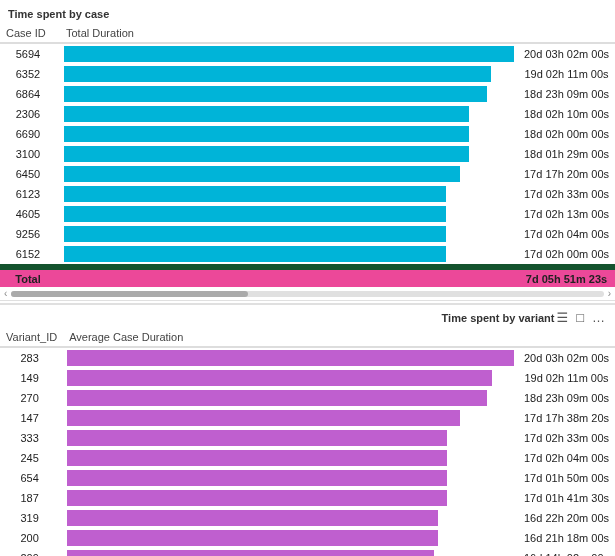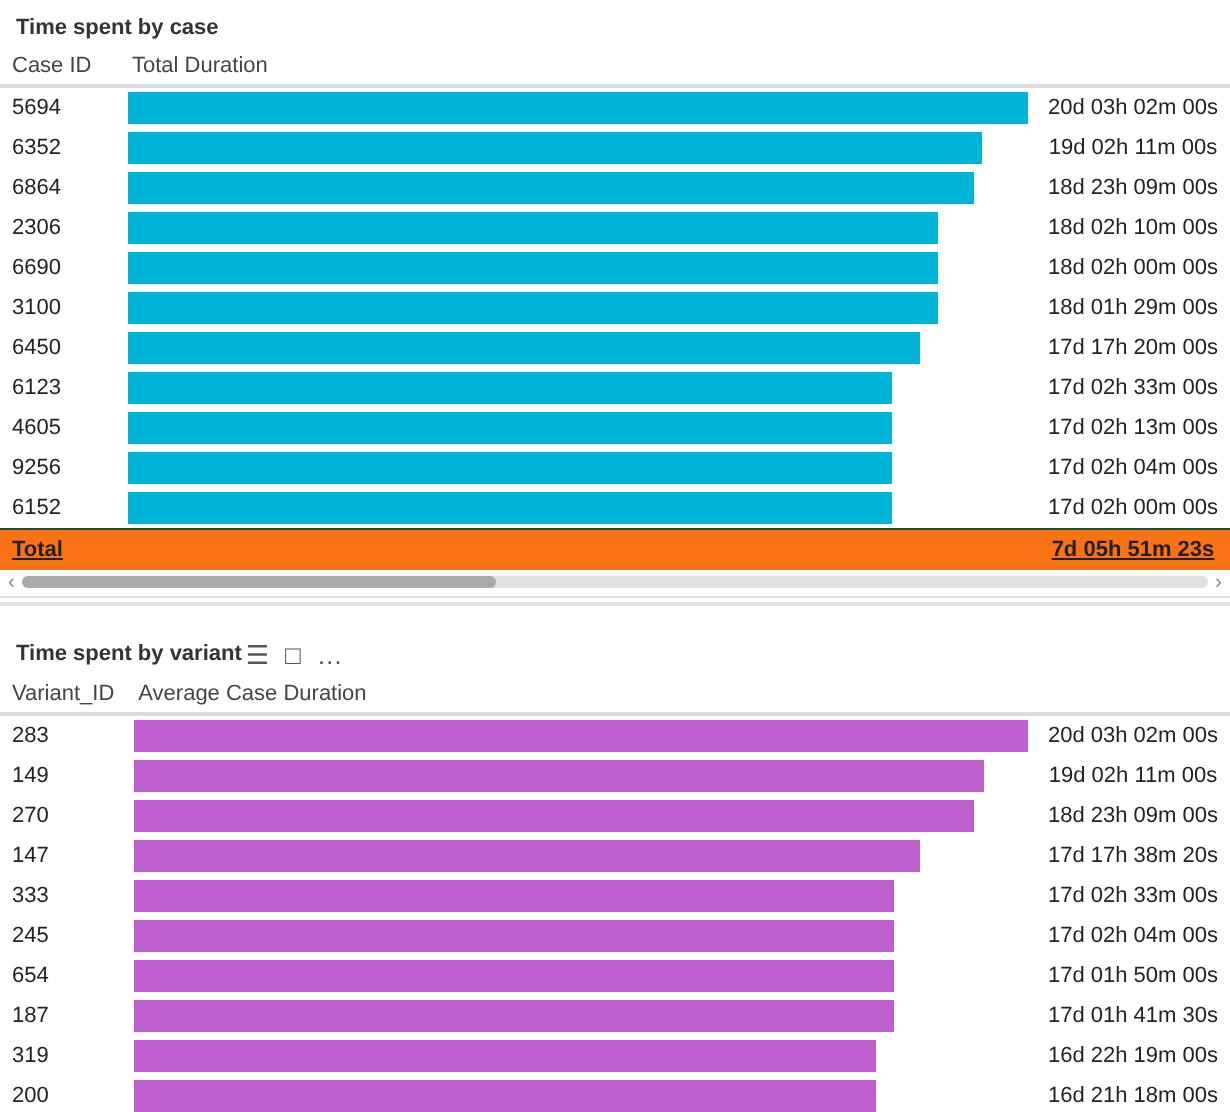--- a/index.html
+++ b/index.html
@@ -51,21 +51,21 @@
     td {
       padding: 1px 6px;
       font-size: 11px;
       color: #222;
       height: 20px;
     }
 
     td:first-child {
       width: 60px;
       min-width: 60px;
-      text-align: left;
+      text-align: center;
       padding-right: 10px;
     }
 
     td:last-child {
       text-align: center;
       white-space: nowrap;
       width: 130px;
     }
 
     .bar-cell {
@@ -88,23 +88,22 @@
     }
 
     .bar-fill-purple {
       height: 16px;
       background: #bf5fcf;
       display: inline-block;
     }
 
     .total-row td {
       font-weight: 700;
-      border-top: 1px solid #14532d;
-      background: #f97316;
-      text-decoration: underline;
+      border-top: 6px solid #14532d;
+      background: #ec4899;
     }
 
     .scroll-indicator {
       display: flex;
       align-items: center;
       justify-content: space-between;
       padding: 1px 4px;
       font-size: 10px;
     }
 
@@ -119,23 +118,22 @@
     .scroll-bar-thumb {
       height: 6px;
       background: #aaa;
       border-radius: 3px;
       width: 40%;
     }
 
     .section-header {
       display: flex;
       align-items: center;
-      justify-content: flex-start;
+      justify-content: flex-end;
       padding: 4px 8px 2px 8px;
-      margin-top: 12px;
     }
 
     .section-icons {
       display: flex;
       gap: 4px;
       align-items: center;
     }
 
     .icon-btn {
       cursor: pointer;
@@ -377,21 +375,21 @@
       </td>
       <td>17d 01h 41m 30s</td>
     </tr>
           <tr>
       <td>319</td>
       <td class="bar-cell">
         <div class="bar-container">
           <div class="bar-fill-purple" style="width:83%;"></div>
         </div>
       </td>
-      <td>16d 22h 19m 00s</td>
+      <td>16d 22h 20m 00s</td>
     </tr>
           <tr>
       <td>200</td>
       <td class="bar-cell">
         <div class="bar-container">
           <div class="bar-fill-purple" style="width:83%;"></div>
         </div>
       </td>
       <td>16d 21h 18m 00s</td>
     </tr>

